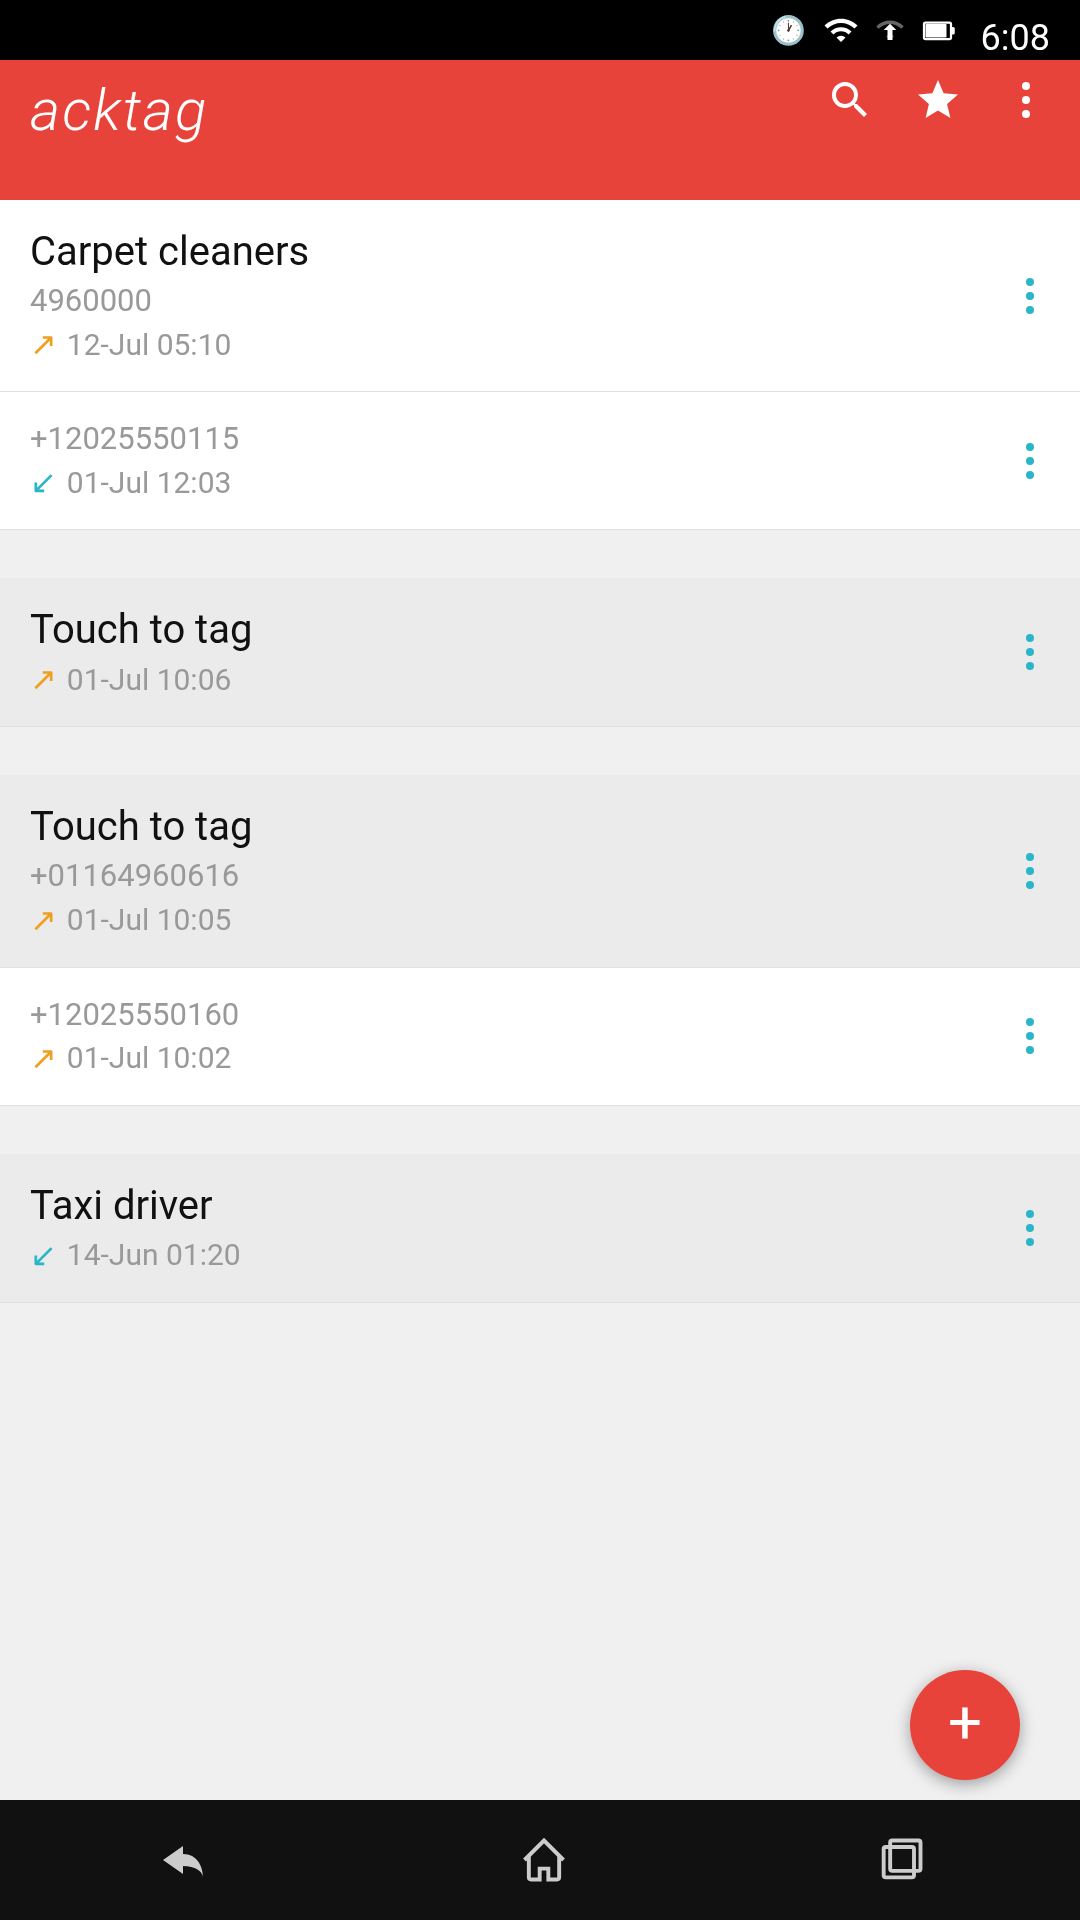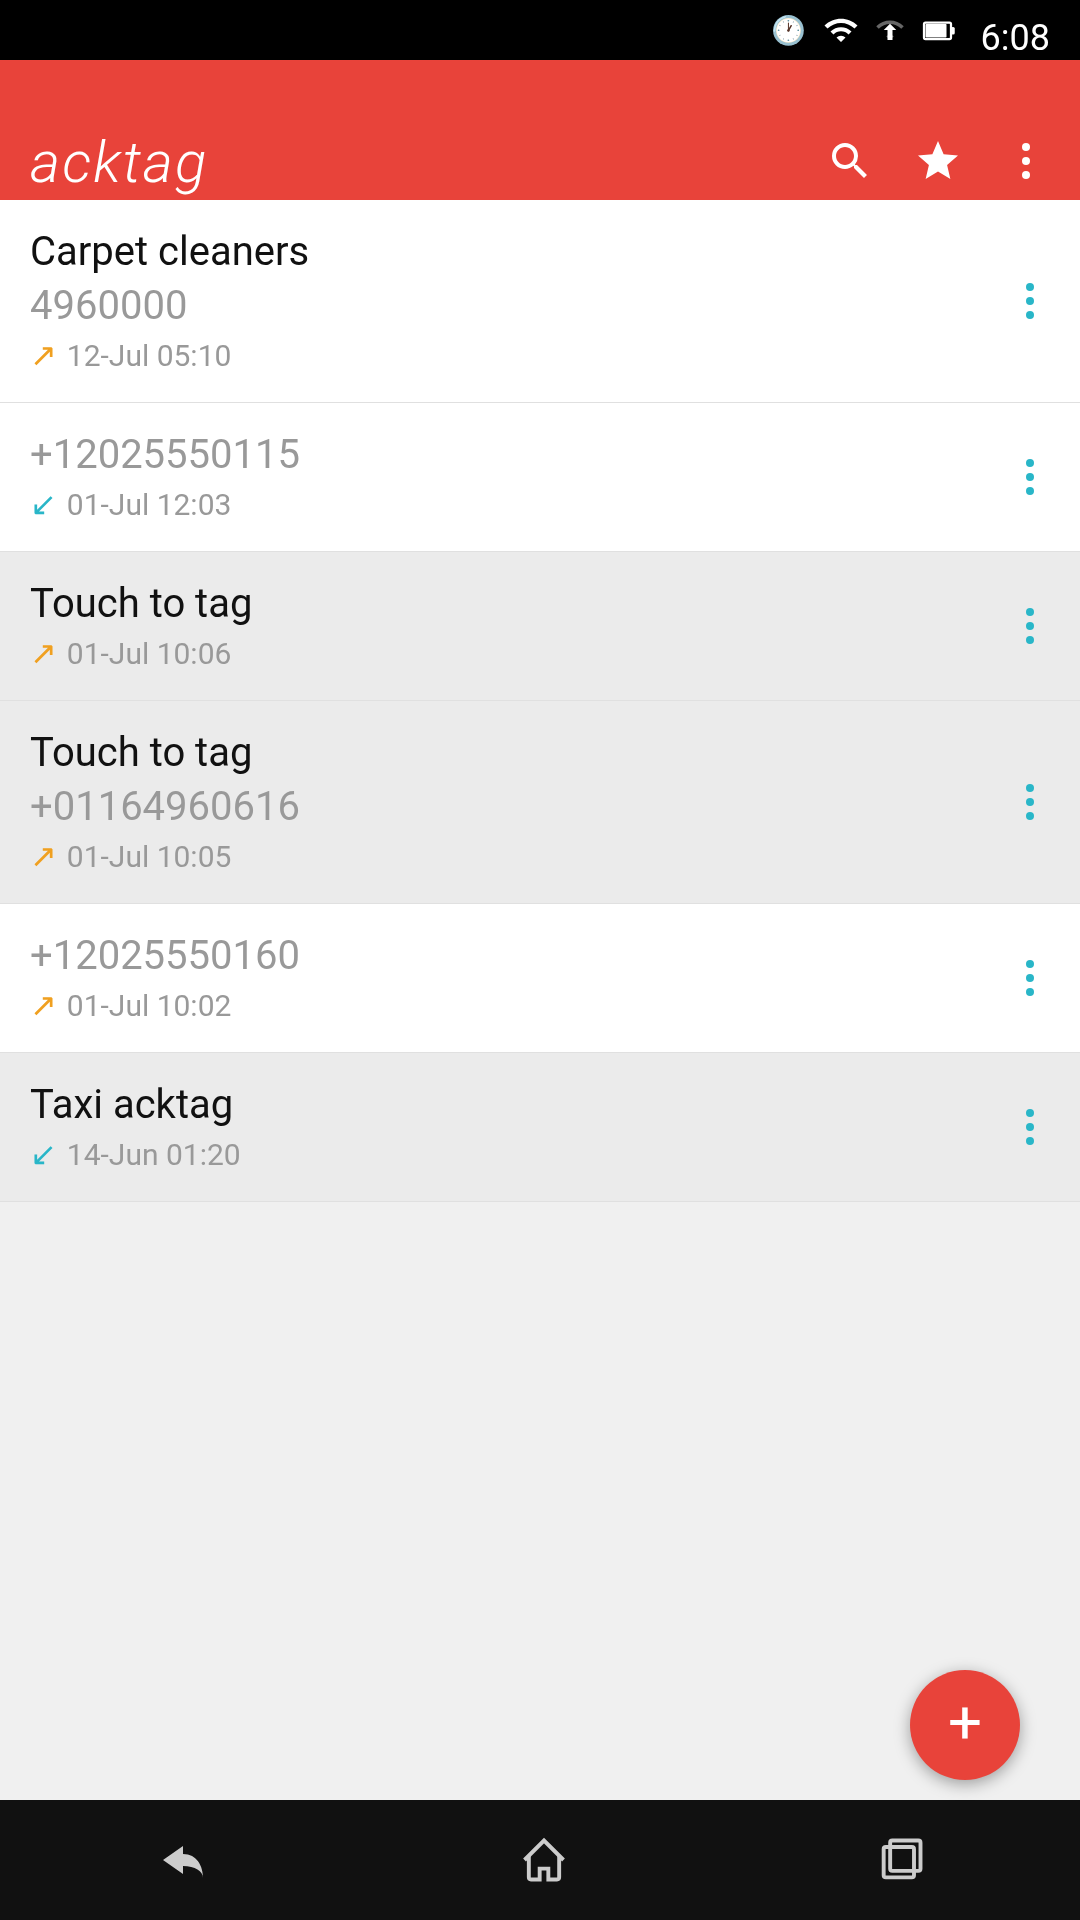--- a/index.html
+++ b/index.html
@@ -43,22 +43,22 @@
       font-weight: 400;
       margin-left: 8px;
       margin-top: 16px;
     }
 
     
     .app-bar {
       background: #e8433a;
       height: 140px;
       display: flex;
-      align-items: flex-end;
-      padding: 4px 30px;
+      align-items: flex-start;
+      padding: 16px 30px;
       flex-shrink: 0;
     }
 
     .app-logo {
       color: #fff;
       font-size: 58px;
       font-weight: 300;
       font-style: italic;
       flex: 1;
       letter-spacing: 2px;
@@ -89,36 +89,37 @@
       border-bottom: 1px solid #e0e0e0;
       padding: 28px 30px;
       display: flex;
       align-items: center;
       cursor: pointer;
       position: relative;
     }
 
     .contact-item.gray {
       background: #ebebeb;
+      margin-top: 48px;
     }
 
     .contact-info {
       flex: 1;
     }
 
     .contact-name {
       font-size: 40px;
       font-weight: 400;
       color: #111;
       margin-bottom: 6px;
       line-height: 1.2;
     }
 
     .contact-number {
-      font-size: 40px;
+      font-size: 31px;
       color: #999;
       margin-bottom: 6px;
       line-height: 1.2;
     }
 
     .contact-date {
       font-size: 30px;
       color: #999;
       display: flex;
       align-items: center;
@@ -302,21 +303,21 @@
       </div>
     </div>
     <div class="more-btn">
       <div class="more-dot"></div>
       <div class="more-dot"></div>
       <div class="more-dot"></div>
     </div>
   </div>
     <div class="contact-item gray">
     <div class="contact-info">
-      <div class="contact-name">Taxi acktag</div>
+      <div class="contact-name">Taxi driver</div>
       <div class="contact-date">
         <span style="color:#29b6c8; font-size:32px;">↙</span>
         14-Jun 01:20
       </div>
     </div>
     <div class="more-btn">
       <div class="more-dot"></div>
       <div class="more-dot"></div>
       <div class="more-dot"></div>
     </div>

